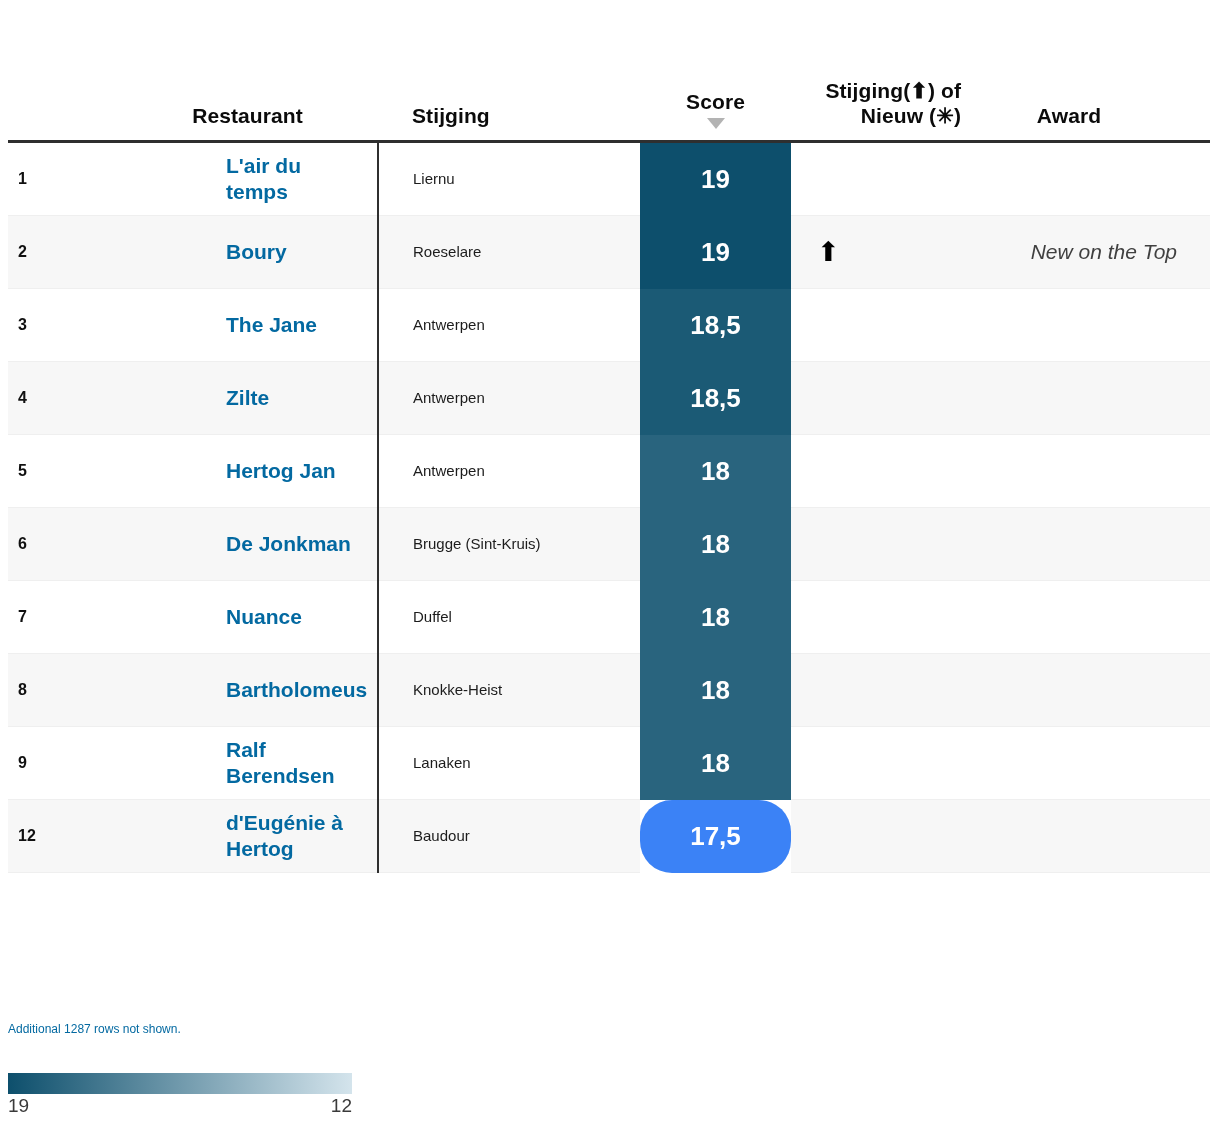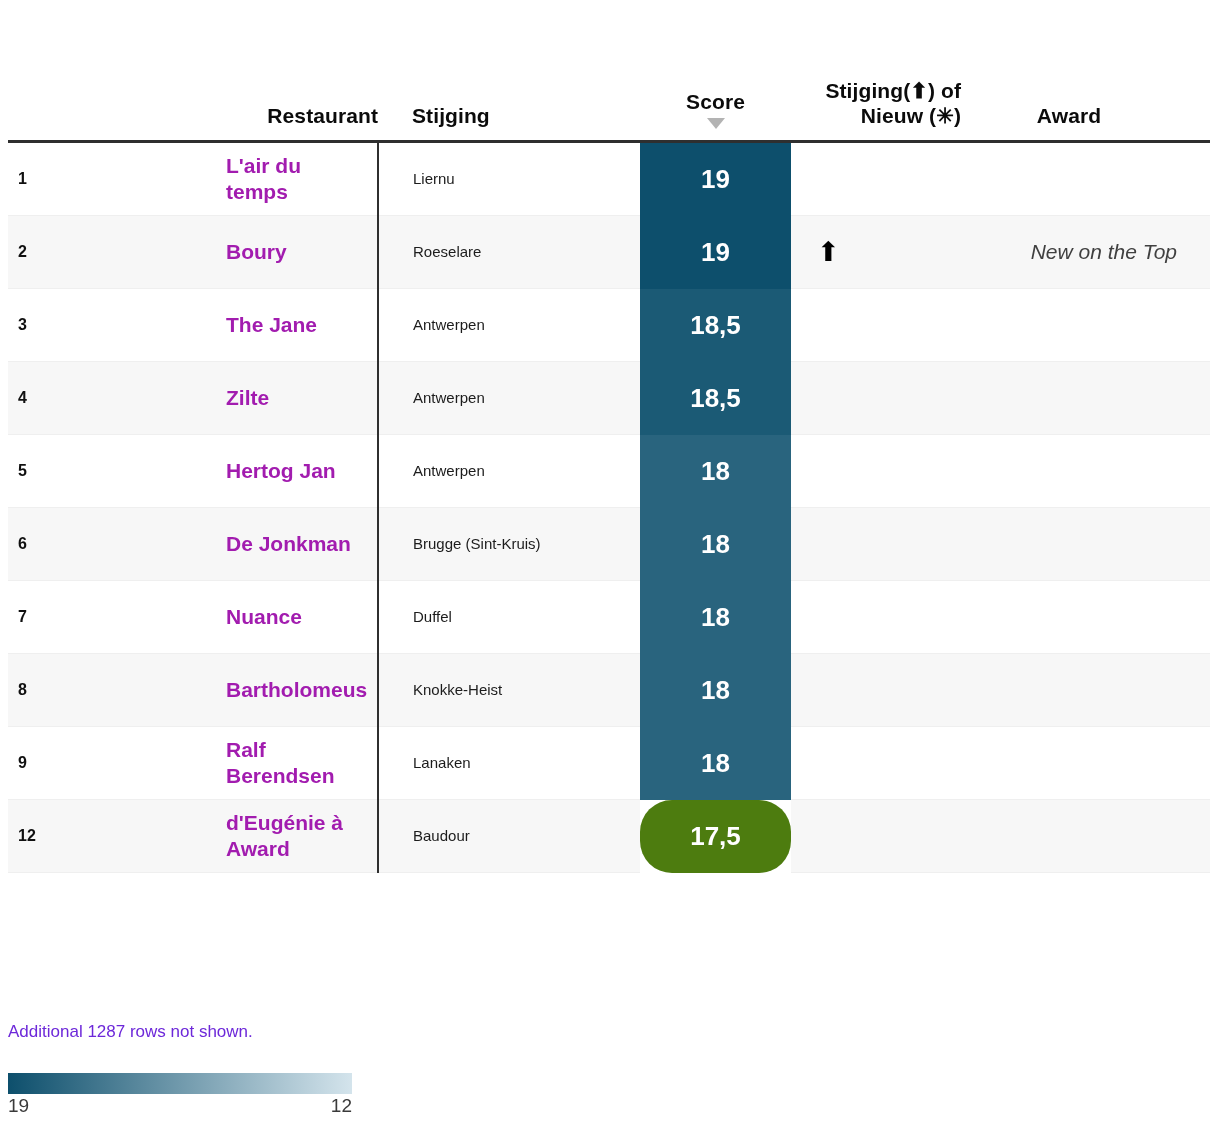--- a/index.html
+++ b/index.html
@@ -47,21 +47,21 @@
     color: #0b0b0b;
     border-bottom: 3px solid #2f2f2f;
     height: 100px;
     letter-spacing: .1px;
   }
 
   .th-inner {
     padding-bottom: 11px;
     line-height: 1.22;
   }
-  .th-restaurant  { text-align: right;  padding-left: 109px; }
+  .th-restaurant  { text-align: center;  padding-left: 109px; }
   .th-gemeente    { text-align: left;  padding-left: 34px; }
   .th-score       { text-align: center; }
   .th-move        { text-align: right;  padding-left: 33px; }
   .th-award       { text-align: center; padding-right: 33px; }
 
   .sort-caret {
     display: block;
     margin: 3px auto 0 auto;
     width: 0; height: 0;
     border-left: 9px solid transparent;
@@ -82,21 +82,21 @@
   td.rank {
     text-align: left;
     padding-left: 10px;
     font-size: 16px;
     font-weight: bold;
     color: #101010;
   }
   td.name {
     font-size: 21px;
     font-weight: bold;
-    color: #a21caf;
+    color: #0369a1;
     padding-left: 109px;
     padding-right: 16px;
     line-height: 1.24;
     border-right: 2px solid #2f2f2f;
   }
   td.town {
     font-size: 15px;
     color: #1c1c1c;
     padding-left: 34px;
     padding-right: 18px;
@@ -122,22 +122,22 @@
     font-style: italic;
     color: #404040;
     line-height: 1.22;
   }
 
   
   .note {
     position: absolute;
     left: 8px;
     top: 1022px;
-    font-size: 17px;
-    color: #6d28d9;
+    font-size: 12px;
+    color: #0369a1;
   }
 
   
   .legend {
     position: absolute;
     left: 8px;
     top: 1073px;
     width: 344px;
   }
   .legend-bar {
@@ -258,23 +258,23 @@
         <tr>
           <td class="rank cell-plain">9</td>
           <td class="name cell-plain">Ralf Berendsen</td>
           <td class="town cell-plain">Lanaken</td>
           <td class="score" style="background: rgb(41, 100, 126);">18</td>
           <td class="move cell-plain"></td>
           <td class="award cell-plain"></td>
         </tr>
         <tr class="alt">
           <td class="rank cell-plain">12</td>
-          <td class="name cell-plain">d'Eugénie à Award</td>
+          <td class="name cell-plain">d'Eugénie à Hertog</td>
           <td class="town cell-plain">Baudour</td>
-          <td class="score" style="background: #4d7c0f; border-radius: 32px;">17,5</td>
+          <td class="score" style="background: #3b82f6; border-radius: 32px;">17,5</td>
           <td class="move cell-plain"></td>
           <td class="award cell-plain"></td>
         </tr>
       </tbody>
   </table>
 
   <div class="note">Additional 1287 rows not shown.</div>
 
   <div class="legend">
     <div class="legend-bar" id="legend-bar" style="background: linear-gradient(to right, rgb(13, 79, 108) 0%, rgb(212, 228, 236) 100%);"></div>

